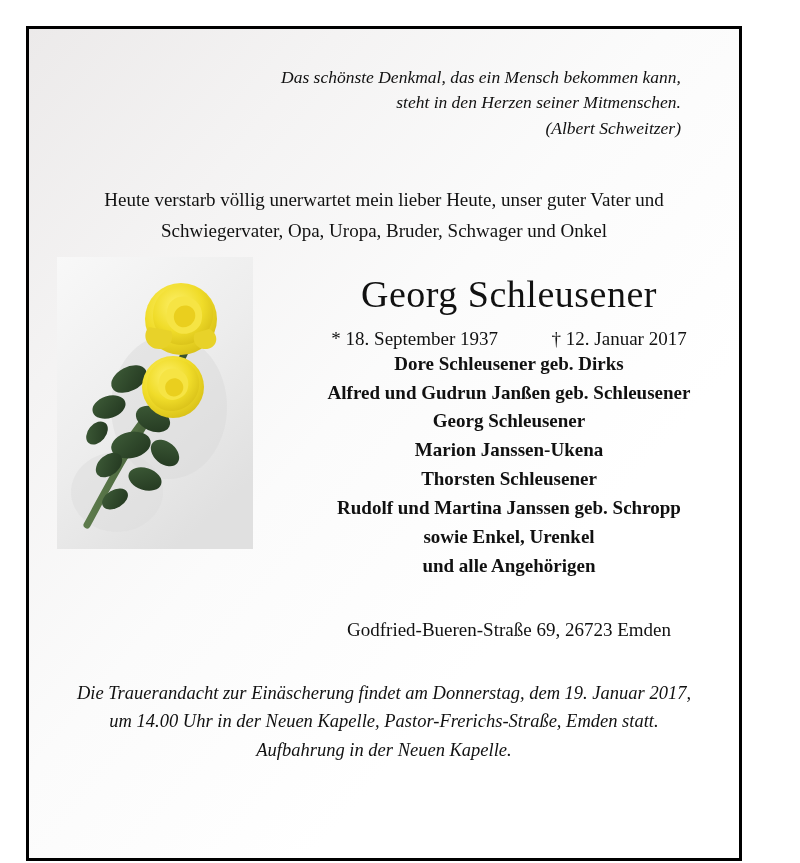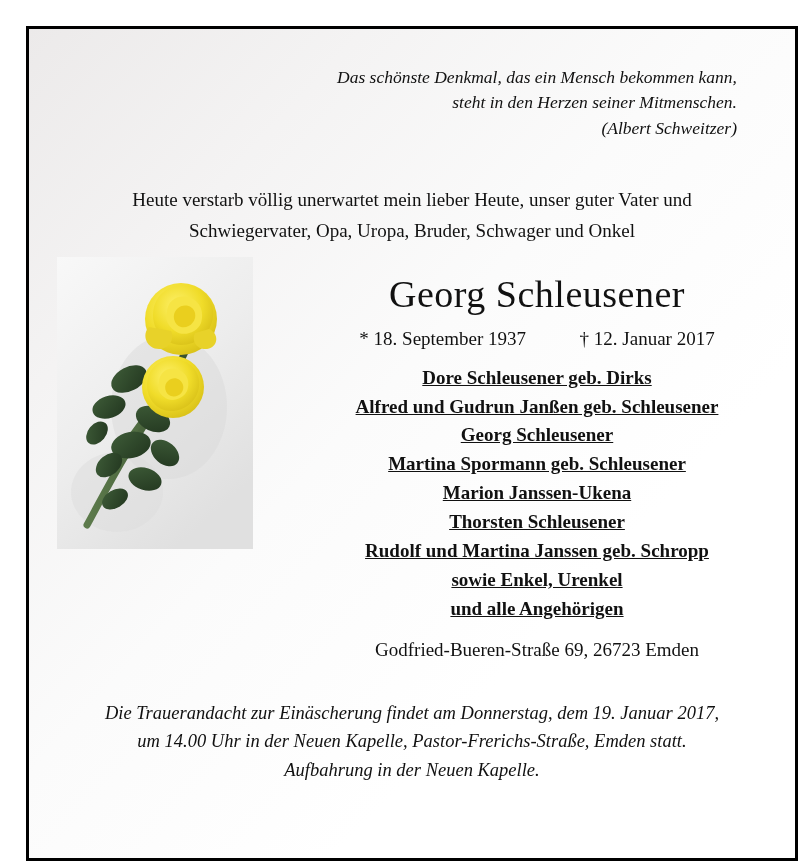--- a/index.html
+++ b/index.html
@@ -19,21 +19,21 @@
     width: 800px;
     height: 863px;
     box-sizing: border-box;
     background: #ffffff;
     border: 12px solid #ffffff;
   }
   .frame {
     position: absolute;
     left: 14px;
     top: 14px;
-    width: 772px;
+    width: 716px;
     height: 835px;
     box-sizing: border-box;
     border: 3px solid #000000;
     background: linear-gradient(to bottom right, #eceaea 0%, #f4f3f3 22%, #fbfbfb 45%, #ffffff 70%);
     overflow: hidden;
   }
   .inner {
     position: absolute;
     inset: 0;
     padding: 18px 30px 12px 30px;
@@ -81,31 +81,29 @@
   .dates .sep { display: inline-block; width: 44px; }
 
   .farewell {
     margin-top: 34px;
     padding-left: 250px;
     text-align: center;
     font-size: 19px;
   }
 
   .family {
-    margin-top: 14px;
     padding-left: 250px;
     text-align: center;
     font-weight: bold;
     font-size: 19px;
     line-height: 1.52;
-    text-decoration: underline;
   }
 
   .address {
-    margin-top: 15px;
+    margin-top: 38px;
     padding-left: 250px;
     text-align: center;
     font-size: 19px;
   }
 
   .service {
     margin-top: 38px;
     text-align: center;
     font-size: 18.5px;
     line-height: 1.55;
@@ -149,21 +147,20 @@
           <span class="sep"></span>
           <span>† 12. Januar 2017</span>
         </div>
       </div>
 
 
       <div class="family">
         <div>Dore Schleusener geb. Dirks</div>
         <div>Alfred und Gudrun Janßen geb. Schleusener</div>
         <div>Georg Schleusener</div>
-        <div>Martina Spormann geb. Schleusener</div>
         <div>Marion Janssen-Ukena</div>
         <div>Thorsten Schleusener</div>
         <div>Rudolf und Martina Janssen geb. Schropp</div>
         <div>sowie Enkel, Urenkel</div>
         <div>und alle Angehörigen</div>
       </div>
 
       <div class="address">Godfried-Bueren-Straße 69, 26723 Emden</div>
 
       <div class="service">

